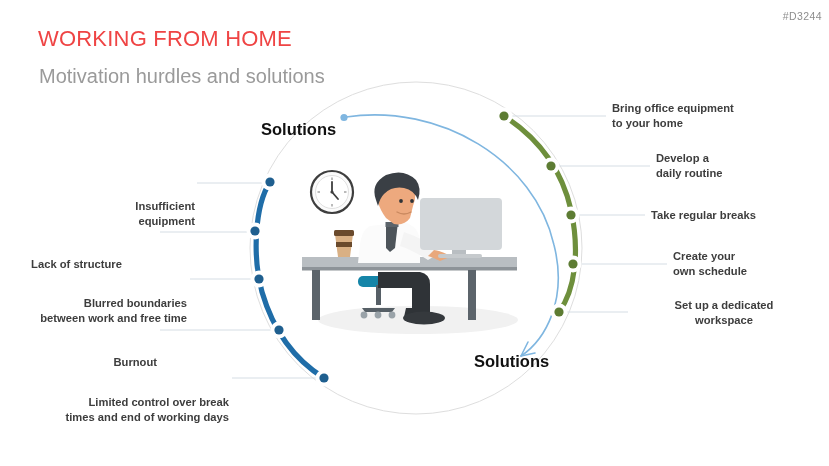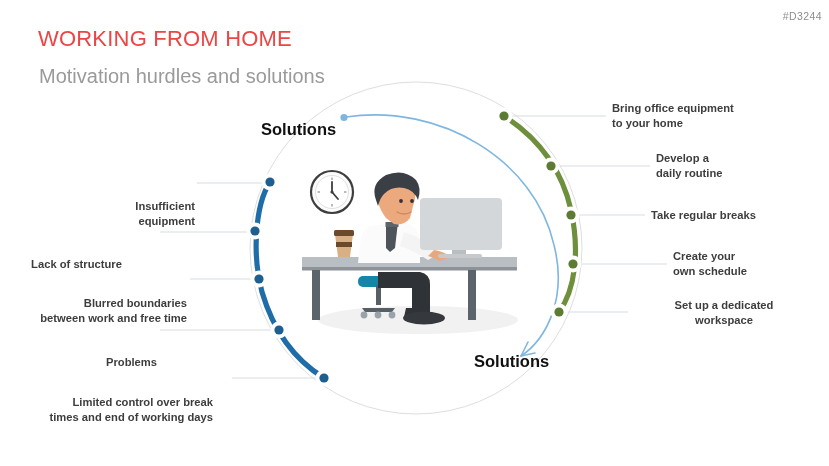--- a/index.html
+++ b/index.html
@@ -246,22 +246,22 @@
       <rect x="36" y="82" width="16" height="5" fill="#6a4a2c"></rect>
     </g>
   </svg>
 
   <div id="heading-problems" class="side-heading">Solutions</div>
   <div id="heading-solutions" class="side-heading">Solutions</div>
 
   <div class="label label-left" style="left:40px; top:167px; width:155px;">Insufficient<br>equipment</div>
   <div class="label label-left" style="left:8px; top:225px; width:137px;text-align:center;">Lack of structure</div>
   <div class="label label-left" style="left:18px; top:264px; width:169px;">Blurred boundaries<br>between work and free time</div>
-  <div class="label label-left" style="left:20px; top:323px; width:137px;">Problems</div>
-  <div class="label label-left" style="left:14px; top:363px; width:199px;">Limited control over break<br>times and end of working days</div>
+  <div class="label label-left" style="left:20px; top:323px; width:137px;">Burnout</div>
+  <div class="label label-left" style="left:30px; top:363px; width:199px;">Limited control over break<br>times and end of working days</div>
 
   <div class="label label-right" style="left:612px; top:101px; width:205px;">Bring office equipment<br>to your home</div>
   <div class="label label-right" style="left:656px; top:151px; width:160px;">Develop a<br>daily routine</div>
   <div class="label label-right" style="left:651px; top:208px; width:170px;">Take regular breaks</div>
   <div class="label label-right" style="left:673px; top:249px; width:145px;">Create your<br>own schedule</div>
   <div class="label label-right" style="left:634px; top:298px; width:180px;text-align:center;">Set up a dedicated<br>workspace</div>
 
 </div>
 
 </body></html>

